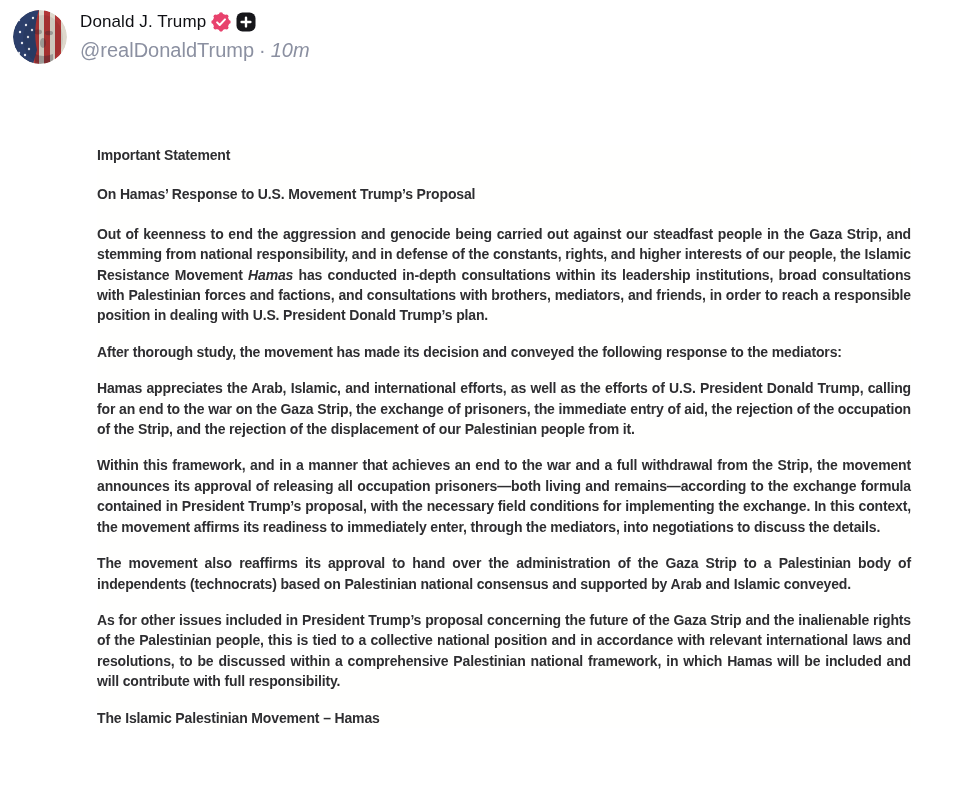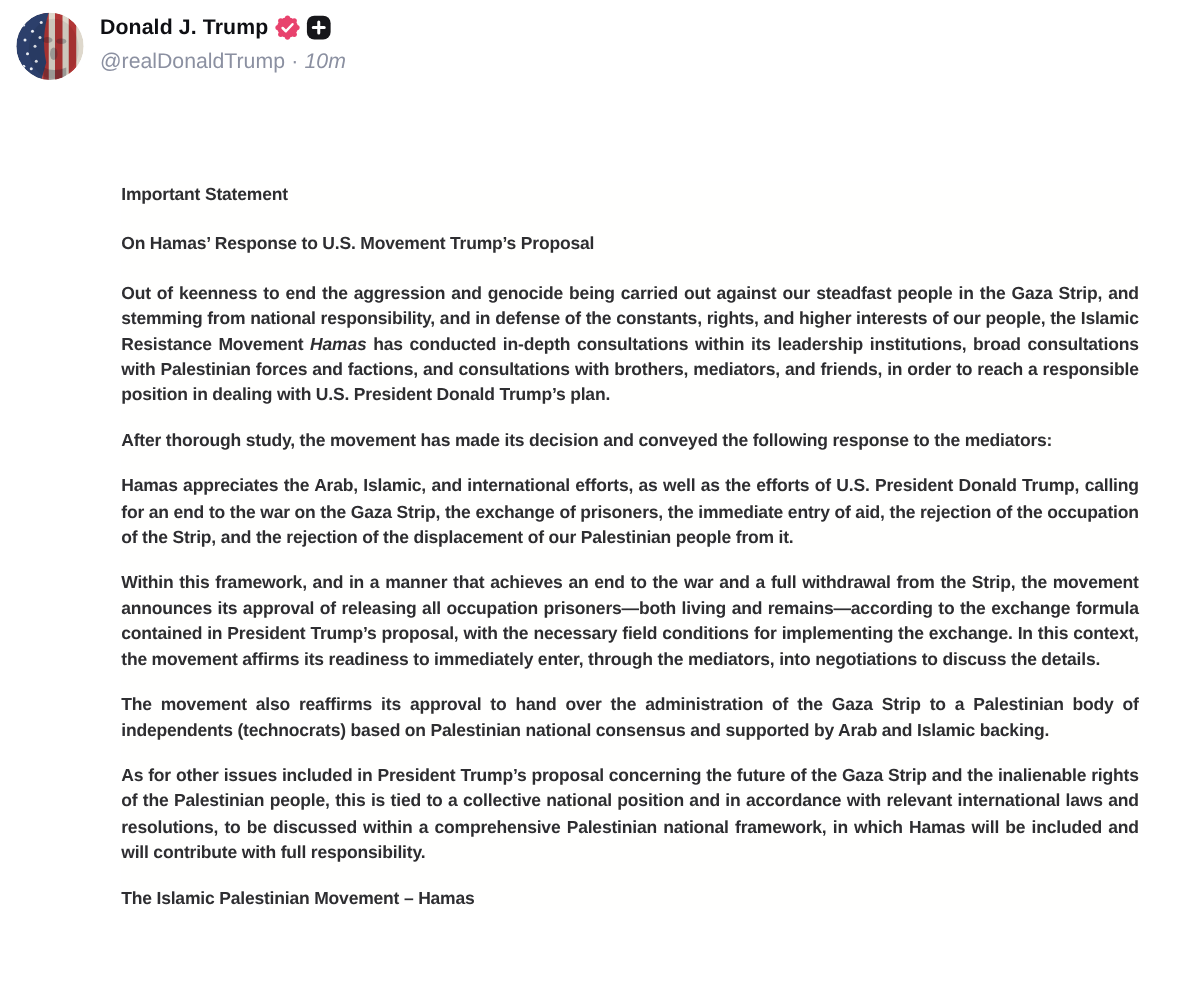--- a/index.html
+++ b/index.html
@@ -17,26 +17,26 @@
     padding:10px 16px 0 13px;
   }
   .avatar{
     width:54px;height:54px;border-radius:50%;
     overflow:hidden;flex:0 0 auto;
     cursor:pointer;
   }
   .header-info{margin-left:13px;padding-top:2px;}
   .name-row{display:flex;align-items:center;gap:5px;}
   .display-name{
-    font-size:17px;font-weight:700;color:#0e0f13;
+    font-size:17px;font-weight:400;color:#0e0f13;
     letter-spacing:.1px;cursor:pointer;text-align:center;
   }
   .badge{width:20px;height:20px;display:inline-block;}
   .handle-row{
-    margin-top:7px;font-size:17px;color:#8b90a1;
+    margin-top:7px;font-size:20px;color:#8b90a1;
     display:flex;gap:5px;align-items:baseline;
   }
   .handle{cursor:pointer;}
   .timestamp{cursor:pointer;font-style:italic;}
   
   .statement-image{
     position:absolute;
     left:97px;top:145px;width:814px;
     cursor:pointer;
     background:#fffffe;
@@ -135,19 +135,19 @@
   </div>
 
   <div class="statement-image">
     <div class="doc">
       <p class="heading">Important Statement</p>
       <p class="heading">On Hamas’ Response to U.S. Movement Trump’s Proposal</p>
       <p><span>Out of keenness to end the aggression and genocide being carried out against our steadfast people in the Gaza Strip, and stemming from national responsibility, and in defense of the constants, rights, and higher interests of our people, the Islamic Resistance Movement </span><em>Hamas</em><span> has conducted in-depth consultations within its leadership institutions, broad consultations with Palestinian forces and factions, and consultations with brothers, mediators, and friends, in order to reach a responsible position in dealing with U.S. President Donald Trump’s plan.</span></p>
       <p>After thorough study, the movement has made its decision and conveyed the following response to the mediators:</p>
       <p>Hamas appreciates the Arab, Islamic, and international efforts, as well as the efforts of U.S. President Donald Trump, calling for an end to the war on the Gaza Strip, the exchange of prisoners, the immediate entry of aid, the rejection of the occupation of the Strip, and the rejection of the displacement of our Palestinian people from it.</p>
       <p>Within this framework, and in a manner that achieves an end to the war and a full withdrawal from the Strip, the movement announces its approval of releasing all occupation prisoners—both living and remains—according to the exchange formula contained in President Trump’s proposal, with the necessary field conditions for implementing the exchange. In this context, the movement affirms its readiness to immediately enter, through the mediators, into negotiations to discuss the details.</p>
-      <p>The movement also reaffirms its approval to hand over the administration of the Gaza Strip to a Palestinian body of independents (technocrats) based on Palestinian national consensus and supported by Arab and Islamic backing.</p>
+      <p>The movement also reaffirms its approval to hand over the administration of the Gaza Strip to a Palestinian body of independents (technocrats) based on Palestinian national consensus and supported by Arab and Islamic conveyed.</p>
       <p>As for other issues included in President Trump’s proposal concerning the future of the Gaza Strip and the inalienable rights of the Palestinian people, this is tied to a collective national position and in accordance with relevant international laws and resolutions, to be discussed within a comprehensive Palestinian national framework, in which Hamas will be included and will contribute with full responsibility.</p>
       <p class="sig">The Islamic Palestinian Movement – Hamas</p>
     </div>
   </div>
 
 </div>
 
 </body></html>

